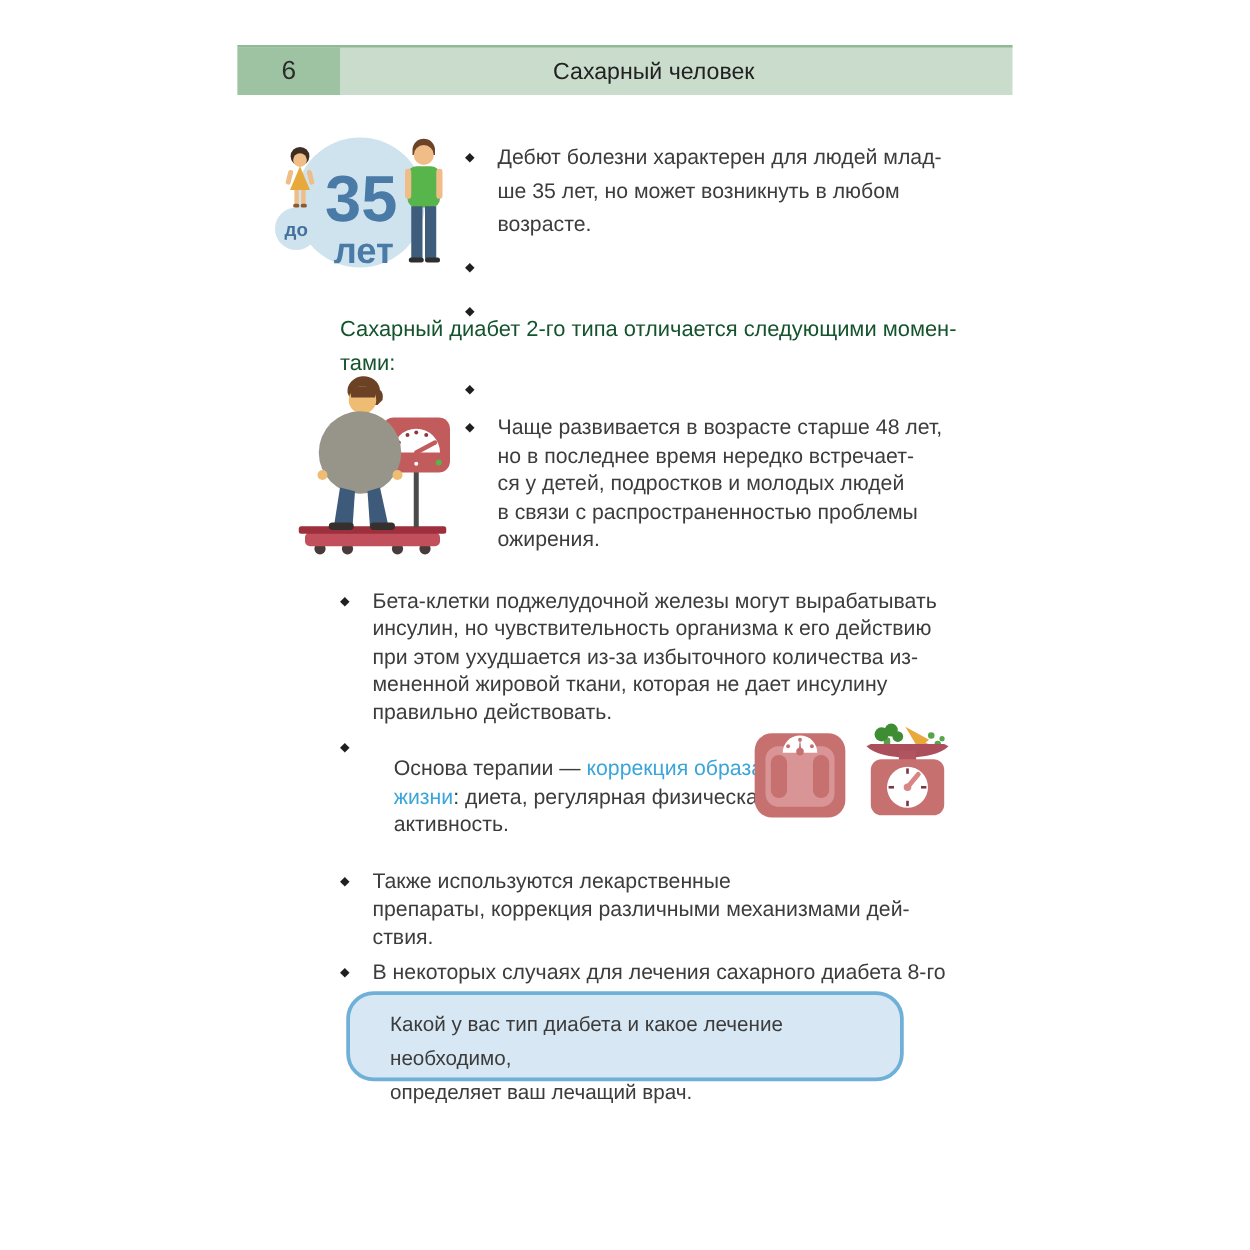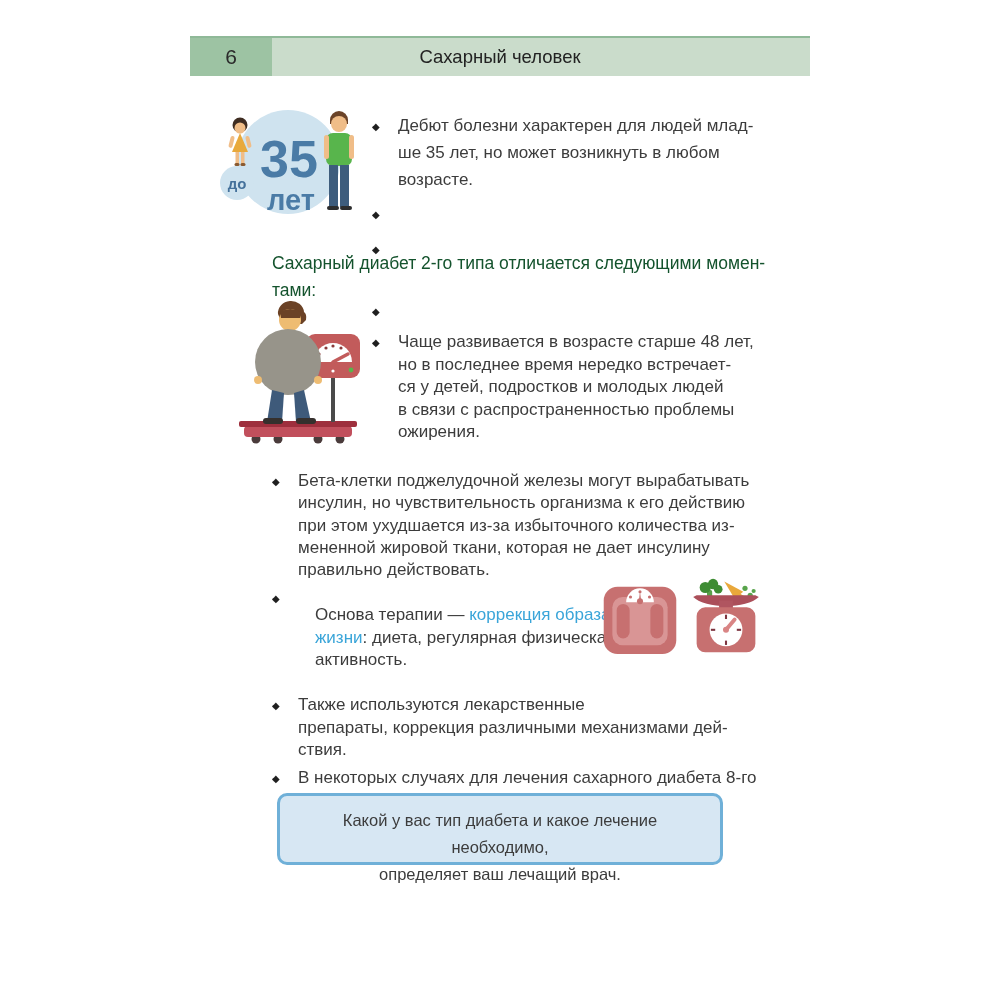--- a/index.html
+++ b/index.html
@@ -7,21 +7,21 @@
           font-family:"Liberation Sans",sans-serif;color:#3c3c3c;}
 
   
   .pagehead{position:absolute;left:190px;top:36px;width:620px;height:40px;
             background:#cadccb;border-top:2px solid #8fb998;box-sizing:border-box;}
   .pagenum{position:absolute;left:0;top:0;width:82px;height:100%;background:#9dc3a3;
            display:flex;align-items:center;justify-content:center;
            font-size:21px;color:#2b2b2b;}
   .pagetitle{position:absolute;left:0;top:0;width:100%;height:100%;
              display:flex;align-items:center;justify-content:center;
-             font-size:18.5px;color:#222;}
+             font-size:18.5px;color:#222;padding-left:23px;}
 
   
   .blk{position:absolute;}
   .bullet{display:flex;margin-bottom:7px;}
   .bm{flex:0 0 26px;font-size:10px;line-height:inherit;color:#1f1f1f;padding-top:1px;}
   .bt{margin:0;white-space:pre-line;}
   .sec1{left:372px;top:112px;width:392px;font-size:17px;line-height:27px;}
   .heading2{left:272px;top:250px;width:505px;font-size:17.5px;line-height:27px;
             color:#14532d;white-space:pre-line;margin:0;font-weight:normal;}
   .sec2{left:372px;top:300px;width:392px;font-size:17px;line-height:22.4px;}
@@ -29,22 +29,22 @@
   .sec3{left:272px;top:470px;width:494px;font-size:17px;line-height:22.3px;}
   .sec3 .bullet{margin-bottom:6px;}
   .therapy-text{margin:17px;width:305px;}
   .blue{color:#3aa5d9;}
 
   .icon-pair{position:absolute;left:330px;top:100px;width:162px;display:flex;gap:10px;}
 
   
   .notebox{position:absolute;left:277px;top:793px;width:446px;height:72px;
            box-sizing:border-box;background:#d7e7f3;border:3px solid #6fb0d8;
-           border-radius:10px;padding:11px 18px 0 18px;
-           font-size:16.5px;line-height:27px;white-space:pre-line;color:#3c3c3c;text-align:center;}
+           border-radius:22px;padding:11px 18px 0 32px;
+           font-size:16.5px;line-height:27px;white-space:pre-line;color:#3c3c3c;}
 
   svg{display:block;}
   svg text{font-family:"Liberation Sans",sans-serif;}
 </style>
 </head>
 <body>
 
 <div class="canvas">
 
   <div class="pagehead">

